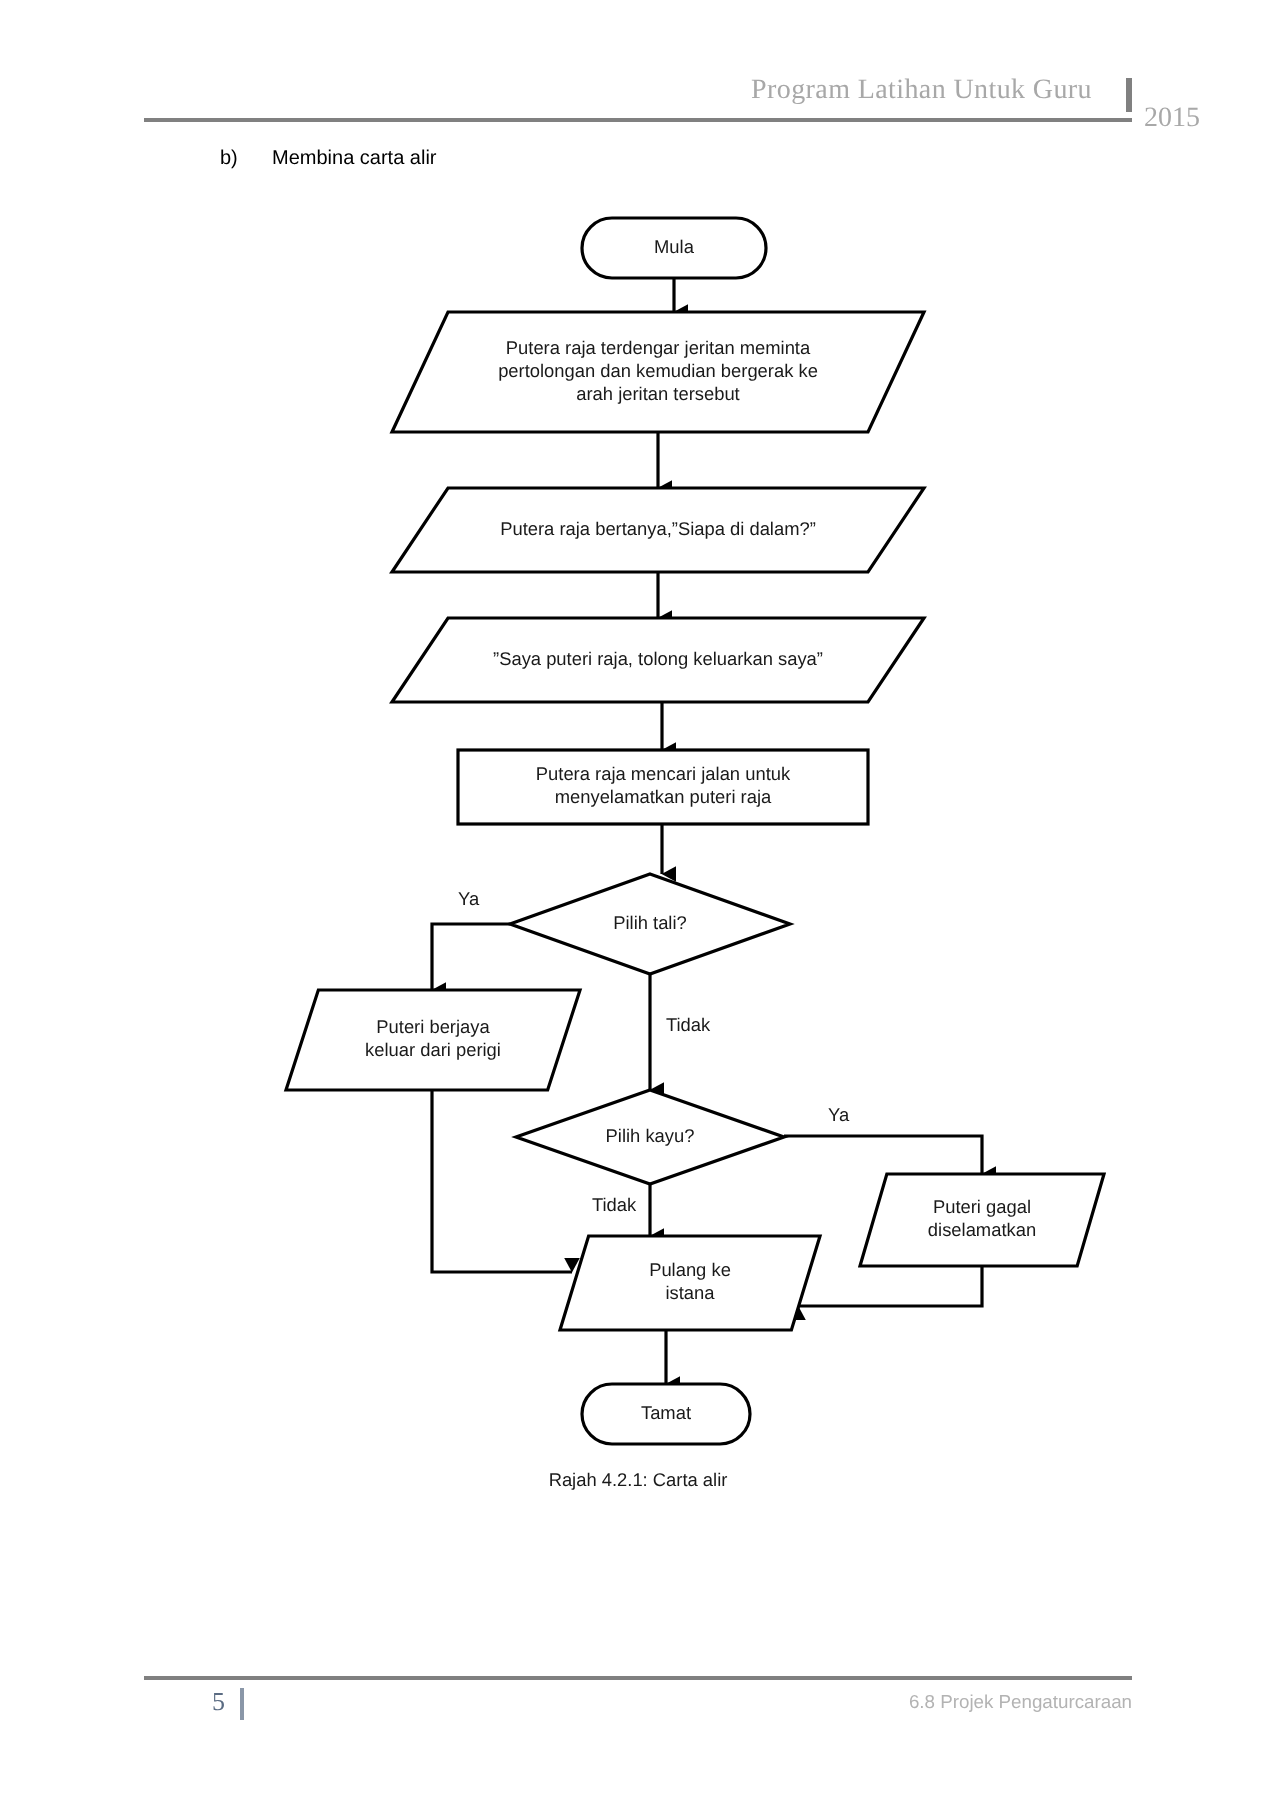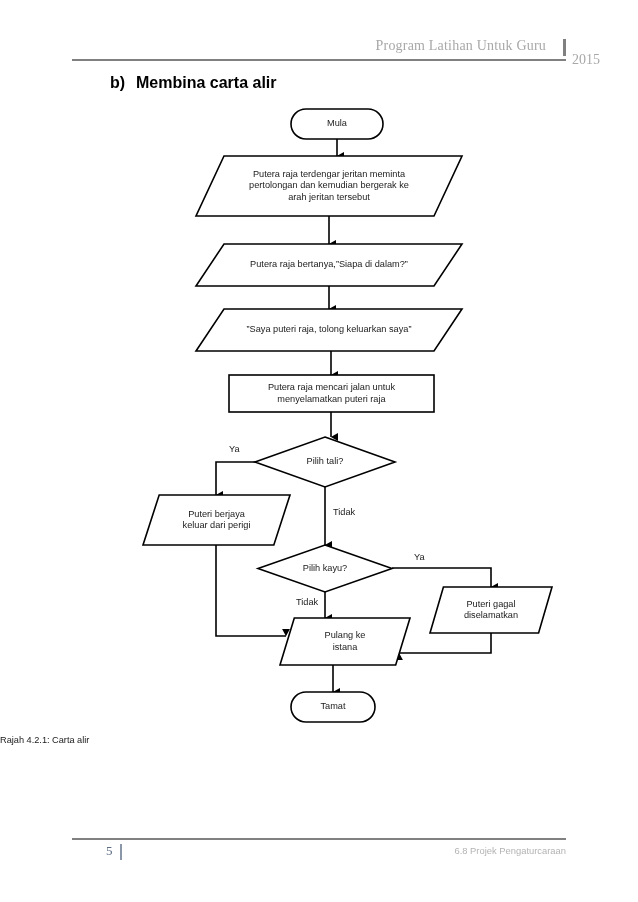--- a/index.html
+++ b/index.html
@@ -62,22 +62,22 @@
     width: 494px;
     height: 2px;
     background: #808080;
   }
 
   
   .section-heading {
     position: absolute;
     left: 110px;
     top: 74px;
-    font-size: 16px;
-    font-weight: bold;
+    font-size: 10px;
+    font-weight: normal;
     color: #000000;
     white-space: nowrap;
   }
   .section-heading .marker {
     display: inline-block;
     width: 26px;
   }
 
   
   .chart-wrap {
@@ -111,20 +111,21 @@
     fill: #1a1a1a;
     dominant-baseline: middle;
   }
 
   
   .caption {
     position: absolute;
     left: 0;
     top: 735px;
     width: 638px;
+    text-align: center;
     font-size: 9.2px;
     color: #1a1a1a;
   }
 
   
   .footnote {
     position: absolute;
     left: 113px;
     top: 791px;
     font-size: 7.6px;

